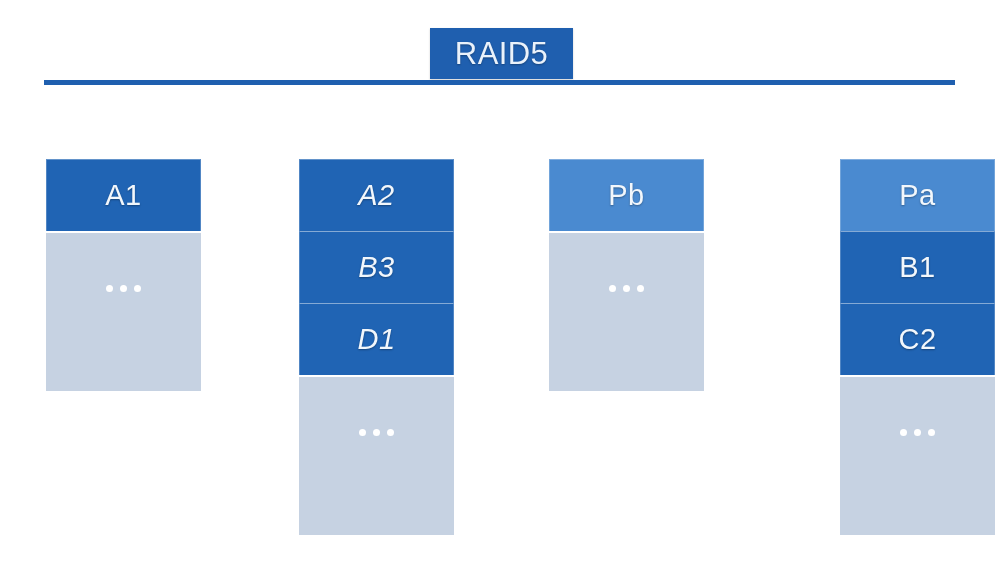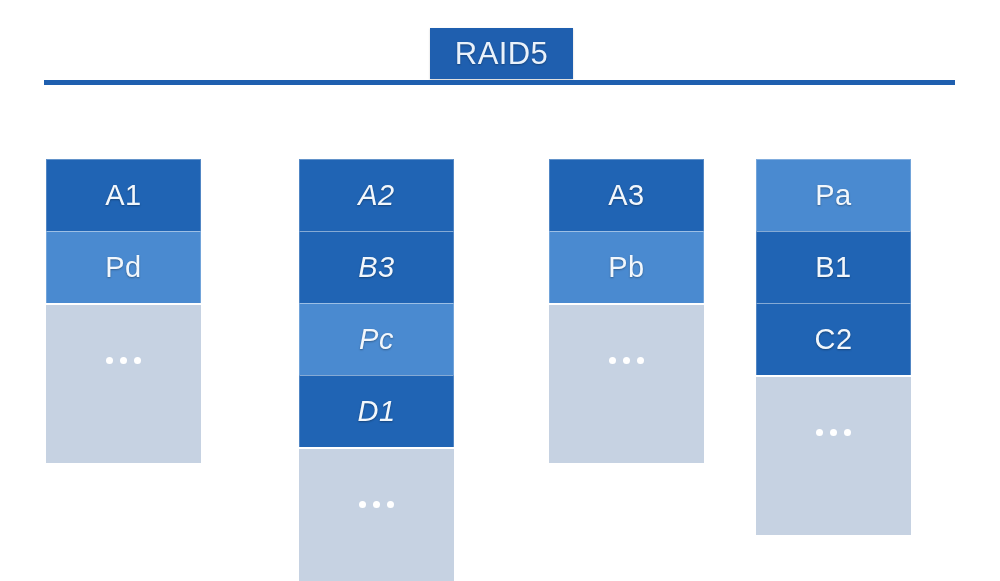--- a/index.html
+++ b/index.html
@@ -69,21 +69,21 @@
 
   .disk-column {
     position: absolute;
     top: 0;
     width: 155px;
     margin-top: 44px;
   }
   .disk-column[data-col="0"] { left: 46px; }
   .disk-column[data-col="1"] { left: 299px; font-style: italic; }
   .disk-column[data-col="2"] { left: 549px; }
-  .disk-column[data-col="3"] { left: 756px; }
+  .disk-column[data-col="3"] { left: 840px; }
 
   .disk-block {
     position: relative;
     width: 155px;
     height: 72px;
     box-sizing: border-box;
     display: flex;
     align-items: center;
     justify-content: center;
     border-top: 1px solid rgba(255,255,255,0.45);
@@ -142,56 +142,47 @@
     <span class="title-text">RAID5</span>
   </div>
 
   <div id="header-rule"></div>
 
   <div id="disk-row">
       <div class="disk-column" data-col="0">
         <div class="disk-block data">
           <span class="block-label">A1</span>
         </div>
-        <div class="disk-block parity">
-          <span class="block-label">Pd</span>
-        </div>
         <div class="disk-block empty">
           <span class="ellipsis-dots" title="...">
             <span></span>
             <span></span>
             <span></span>
           </span>
         </div>
       </div>
       <div class="disk-column" data-col="1">
         <div class="disk-block data">
           <span class="block-label">A2</span>
         </div>
         <div class="disk-block data">
           <span class="block-label">B3</span>
         </div>
-        <div class="disk-block parity">
-          <span class="block-label">Pc</span>
-        </div>
         <div class="disk-block data">
           <span class="block-label">D1</span>
         </div>
         <div class="disk-block empty">
           <span class="ellipsis-dots" title="...">
             <span></span>
             <span></span>
             <span></span>
           </span>
         </div>
       </div>
       <div class="disk-column" data-col="2">
-        <div class="disk-block data">
-          <span class="block-label">A3</span>
-        </div>
         <div class="disk-block parity">
           <span class="block-label">Pb</span>
         </div>
         <div class="disk-block empty">
           <span class="ellipsis-dots" title="...">
             <span></span>
             <span></span>
             <span></span>
           </span>
         </div>

